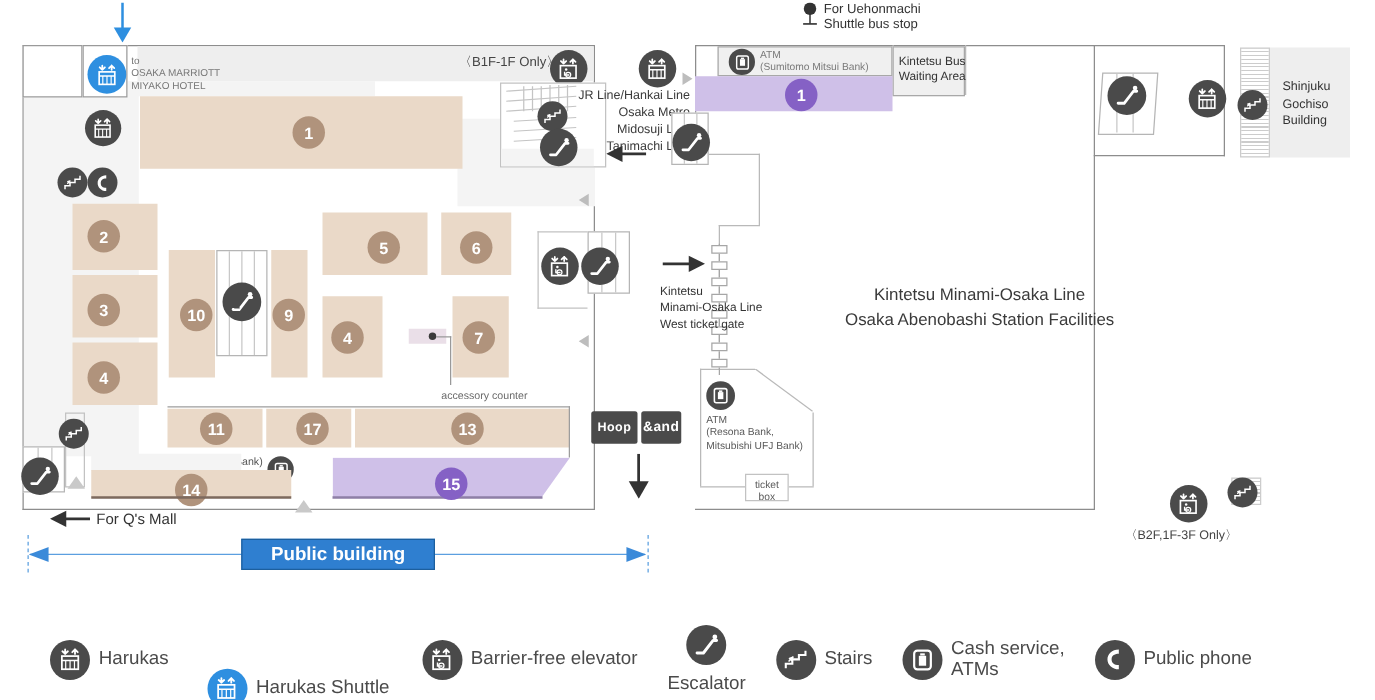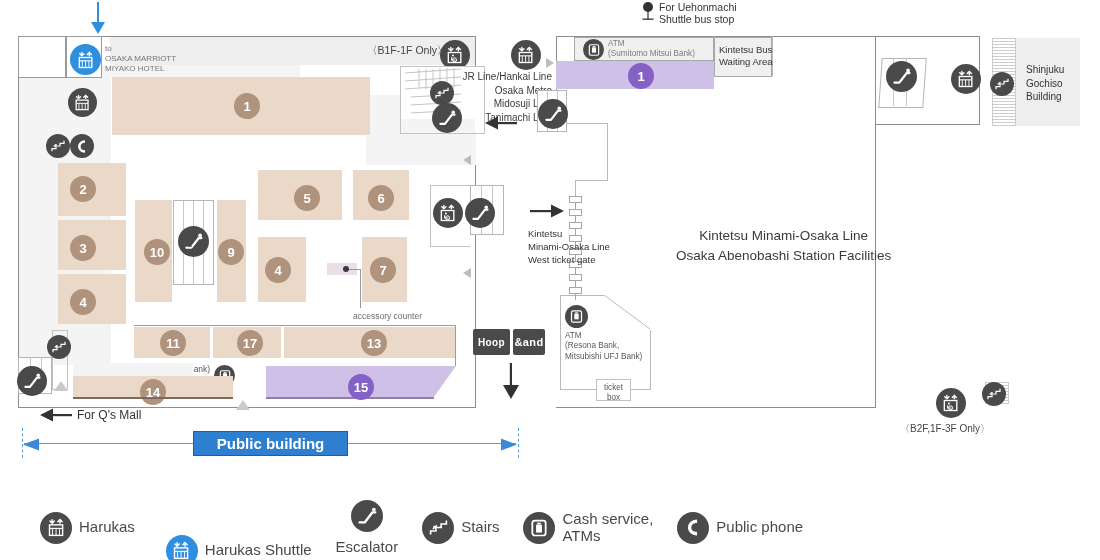--- a/index.html
+++ b/index.html
@@ -687,20 +687,33 @@
           <rect x="4" y="9" width="15" height="12" fill="none" stroke="#fff" stroke-width="1.6"></rect>
           <line x1="4" y1="13" x2="19" y2="13" stroke="#fff" stroke-width="1.3"></line>
           <line x1="7.5" y1="13" x2="7.5" y2="21" stroke="#fff" stroke-width="1.1"></line>
           <line x1="11.5" y1="13" x2="11.5" y2="21" stroke="#fff" stroke-width="1.1"></line>
           <line x1="15.5" y1="13" x2="15.5" y2="21" stroke="#fff" stroke-width="1.1"></line>
         </svg>
       </span>
       <span class="legend-text">Harukas Shuttle</span>
     </div>
 
+    <div class="legend-item" style="margin-left:26px;">
+      <span class="legend-icon">
+        <svg width="21" height="21" viewBox="0 0 24 24">
+          <path d="M7 3 L7 7 M7 7 L4.5 4.6 M7 7 L9.5 4.6" stroke="#fff" stroke-width="1.7" fill="none" stroke-linecap="round"></path>
+          <path d="M16 7 L16 3 M16 3 L13.5 5.4 M16 3 L18.5 5.4" stroke="#fff" stroke-width="1.7" fill="none" stroke-linecap="round"></path>
+          <rect x="4" y="9" width="15" height="12" fill="none" stroke="#fff" stroke-width="1.6"></rect>
+          <circle cx="9.5" cy="12.6" r="1.2" fill="#fff"></circle>
+          <path d="M8 14.8 L8 18 L12.5 18" stroke="#fff" stroke-width="1.3" fill="none"></path>
+          <circle cx="11.5" cy="17.8" r="2.4" fill="none" stroke="#fff" stroke-width="1.2"></circle>
+        </svg>
+      </span>
+      <span class="legend-text">Barrier-free elevator</span>
+    </div>
 
     <div class="legend-item" style="margin-left:24px;flex-direction:column;">
       <span class="legend-icon">
         <svg width="22" height="22" viewBox="0 0 24 24">
           <path d="M4 19 L9.5 19 L18 8 L21 8" stroke="#fff" stroke-width="2.6" fill="none" stroke-linecap="round" stroke-linejoin="round"></path>
           <circle cx="19.5" cy="5" r="2.1" fill="#fff"></circle>
         </svg>
       </span>
       <span class="legend-text">Escalator</span>
     </div>

